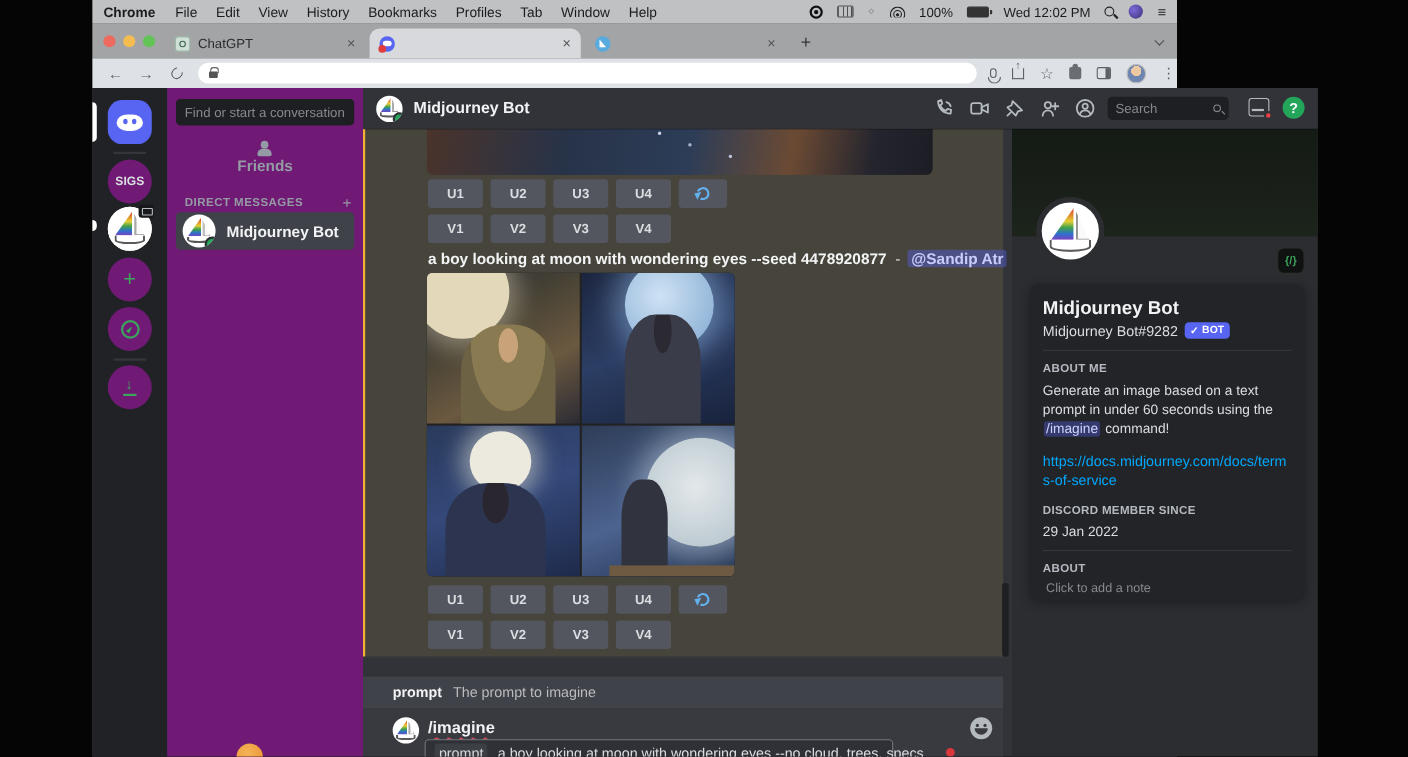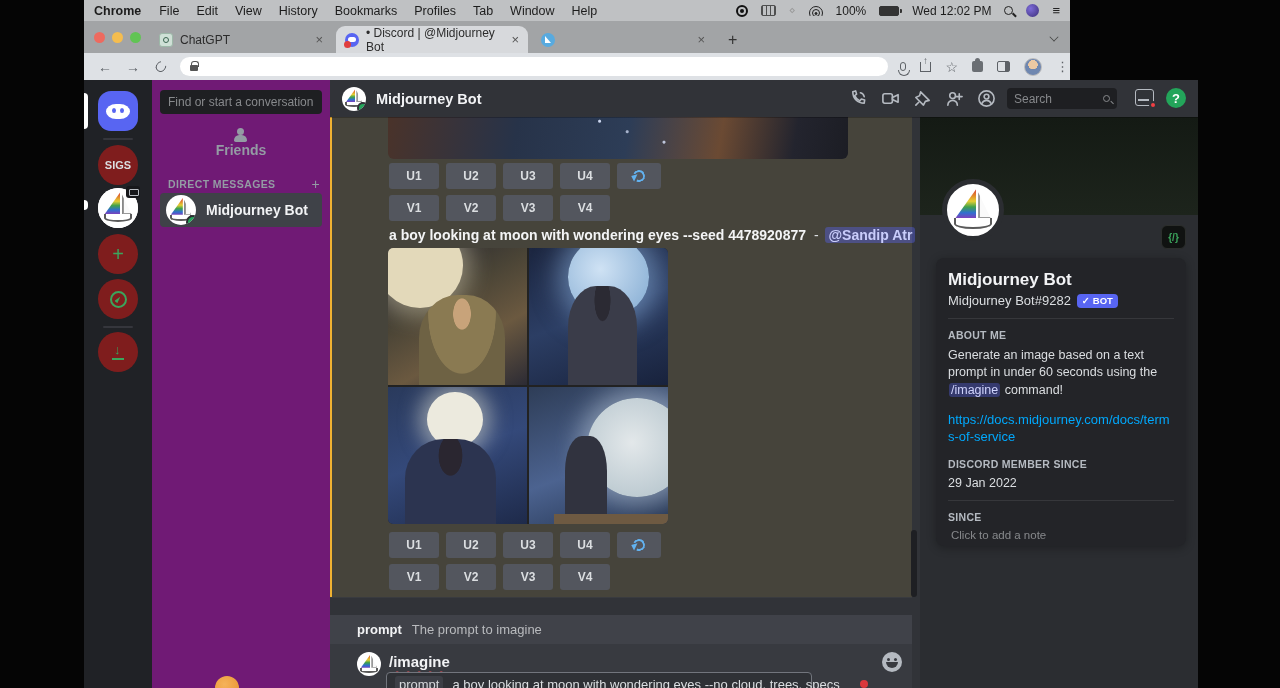--- a/index.html
+++ b/index.html
@@ -72,21 +72,21 @@
   .panel-ic::after{content:"";position:absolute;right:0;top:0;width:4px;height:100%;background:#5d6166;}
   .uavatar{width:18px;height:18px;border-radius:50%;background:radial-gradient(circle at 50% 35%,#ecc9a3 35%,#6f87b0 36%);border:1px solid #bbb;}
   .dots-ic{font-size:13px;letter-spacing:1px;}
 
   
   #discord { position:absolute; left:0; top:80px; width:100%; height:608px; background:#313338; }
 
   
   #rail { position:absolute; left:0; top:0; width:68px; height:100%; background:#202226; }
   .rail-pill{position:absolute;left:0;width:4px;background:#fff;border-radius:0 4px 4px 0;}
-  .rail-btn{position:absolute;left:14px;width:40px;height:40px;border-radius:50%;background:#7f1d1d;
+  .rail-btn{position:absolute;left:14px;width:40px;height:40px;border-radius:50%;background:#701a75;
     display:flex;align-items:center;justify-content:center;color:#3ba55c;}
   .rail-home{border-radius:13px;background:#5865f2;}
   .home-glyph{width:24px;height:15px;background:#fff;border-radius:50%/60%;position:relative;}
   .home-glyph::before,.home-glyph::after{content:"";position:absolute;top:4px;width:4px;height:5px;background:#5865f2;border-radius:50%;}
   .home-glyph::before{left:6px;} .home-glyph::after{right:6px;}
   .rail-sep{position:absolute;left:19px;width:30px;height:2px;background:#35363c;border-radius:1px;}
   .sigs-txt{font-size:11px;font-weight:bold;color:#dbdee1;}
   .plus-glyph{font-size:20px;line-height:1;}
   .compass-glyph{width:17px;height:17px;border:2.4px solid #3ba55c;border-radius:50%;position:relative;}
   .compass-glyph::after{content:"";position:absolute;left:4.5px;top:3px;width:4px;height:7px;background:#3ba55c;transform:rotate(40deg);clip-path:polygon(50% 0,100% 100%,0 100%);}
@@ -262,21 +262,20 @@
     <span class="tlight" style="left:10px;background:#ee6a5f"></span>
     <span class="tlight" style="left:28px;background:#f5bd4f"></span>
     <span class="tlight" style="left:46px;background:#61c454"></span>
     <div class="tab" style="left:66px;width:182px;">
       <span class="fav gpt"></span>
       <span>ChatGPT</span>
       <span class="close">×</span>
     </div>
     <div class="tab active" style="left:252px;width:192px;">
       <span class="fav discord"></span>
-      <span>• Discord | @Midjourney Bot</span>
       <span class="close">×</span>
     </div>
     <div class="tab" style="left:448px;width:182px;">
       <span class="fav mj"></span>
       <span class="close">×</span>
     </div>
     <span class="newtab" style="left:644px;">+</span>
     <span class="strip-chev"></span>
   </div>
 
@@ -514,20 +513,20 @@
         <div class="pf-h">ABOUT ME</div>
         <div class="pf-about">
           <span>Generate an image based on a text prompt in under 60 seconds using the</span>
           <span class="mention-pill">/imagine</span>
           <span>command!</span>
         </div>
         <div class="pf-link">https://docs.midjourney.com/docs/terms-of-service</div>
         <div class="pf-h mt10">DISCORD MEMBER SINCE</div>
         <div class="pf-val">29 Jan 2022</div>
         <div class="pf-div"></div>
-        <div class="pf-h">SINCE</div>
+        <div class="pf-h">ABOUT</div>
         <div class="pf-note">Click to add a note</div>
       </div>
     </div>
 
   </div>
 </div>
 </div>
 
 </body></html>

